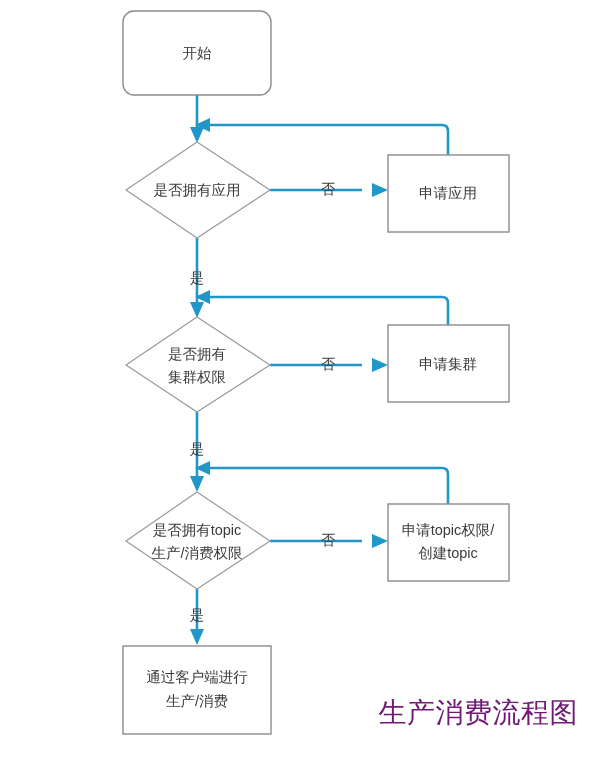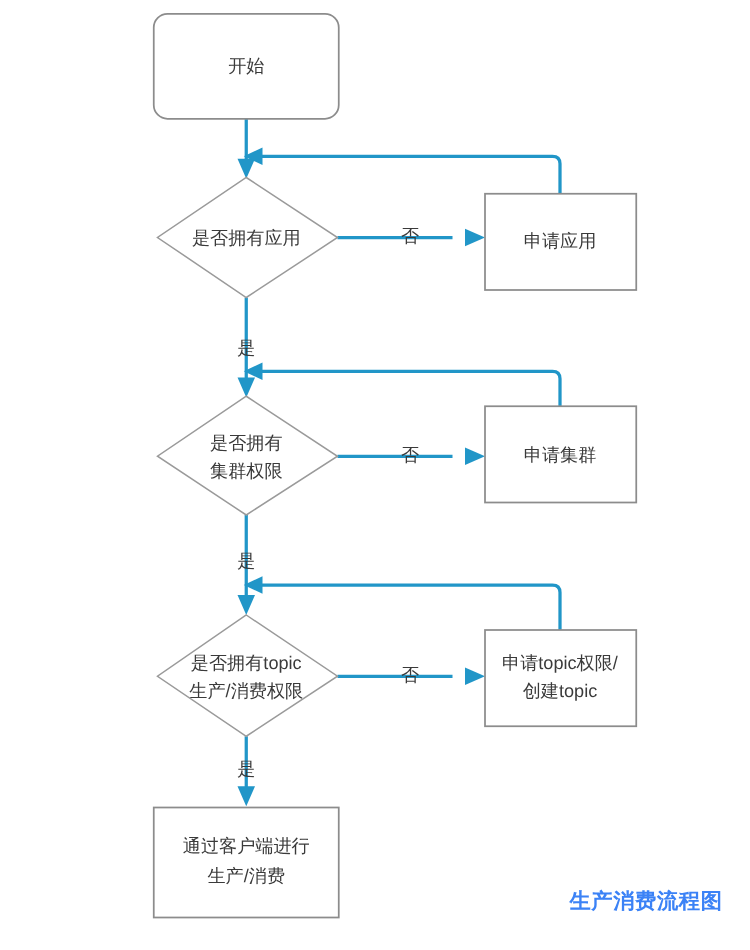--- a/index.html
+++ b/index.html
@@ -57,23 +57,23 @@
     font-size: 14.5px;
     fill: #3a3a3a;
     text-anchor: middle;
     dominant-baseline: middle;
   }
   .chart-title {
     position: absolute;
     right: 10px;
     bottom: 28px;
     font-family: "Liberation Sans", "DejaVu Sans", sans-serif;
-    font-size: 17px;
-    font-weight: 700;
-    color: #3b82f6;
+    font-size: 28px;
+    font-weight: 400;
+    color: #701a75;
     letter-spacing: 0.5px;
     white-space: nowrap;
   }
 </style>
 </head>
 <body>
 
 <div id="flowchart-canvas">
 
   <svg class="diagram" viewBox="0 0 600 760">

